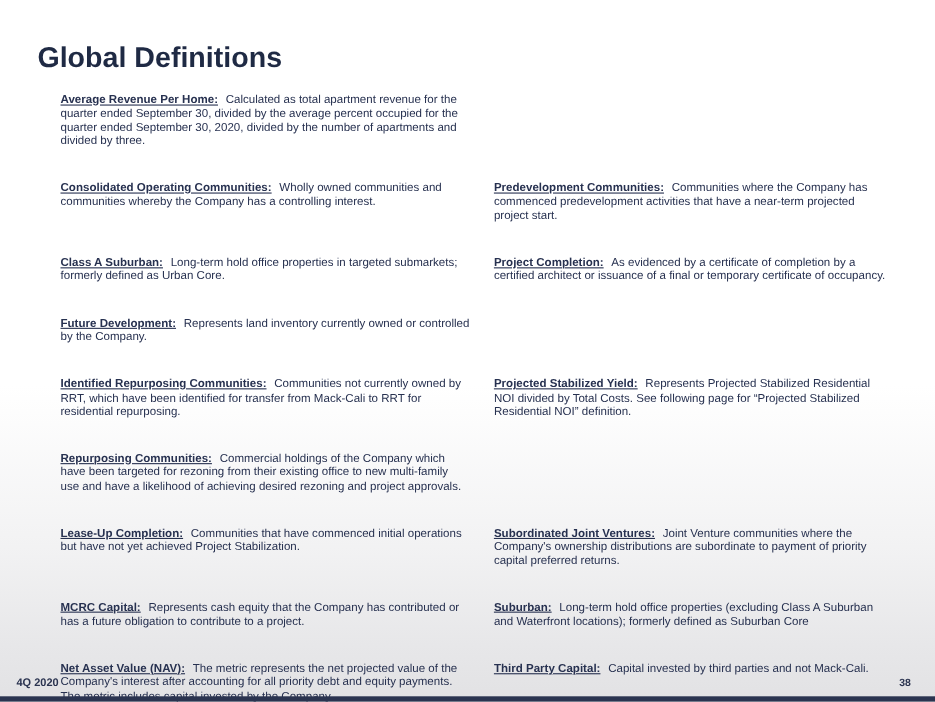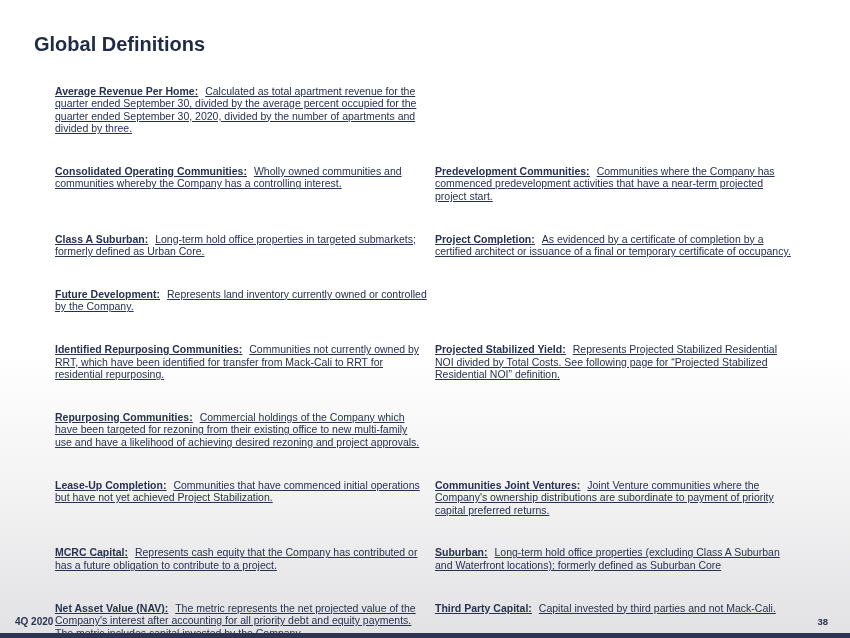--- a/index.html
+++ b/index.html
@@ -7,36 +7,35 @@
     width: 850px; height: 638px;
     position: relative;
     overflow: hidden;
     font-family: "Liberation Sans", sans-serif;
     background: linear-gradient(180deg, #ffffff 0%, #ffffff 55%, #f2f2f3 78%, #e7e7e9 92%, #e2e2e4 100%);
     color: #273150;
   }
   .page-title {
     position: absolute;
     left: 34px; top: 20px;
-    font-size: 20px;
+    font-size: 26px;
     font-weight: bold;
     letter-spacing: 0px;
     color: #1f2a44;
   }
   .defs {
     position: absolute;
     left: 55px; top: 74px;
     width: 752px;
   }
   .def-row {
     display: grid;
     grid-template-columns: 372px 360px;
-    column-gap: 8px;
+    column-gap: 22px;
     margin-bottom: 9px;
-    text-decoration: underline;
   }
   .def-cell {
     font-size: 10.5px;
     line-height: 12.6px;
     text-align: left;
   }
   .term {
     font-weight: bold;
     text-decoration: underline;
     padding-right: 7px;
@@ -84,21 +83,21 @@
   </div>
   <div class="def-row">
     <p class="def-cell"><span class="term">Identified Repurposing Communities:</span><span>Communities not currently owned by RRT, which have been identified for transfer from Mack-Cali to RRT for residential repurposing.</span></p>
     <p class="def-cell"><span class="term">Projected Stabilized Yield:</span><span>Represents Projected Stabilized Residential NOI divided by Total Costs. See following page for “Projected Stabilized Residential NOI” definition.</span></p>
   </div>
   <div class="def-row">
     <p class="def-cell"><span class="term">Repurposing Communities:</span><span>Commercial holdings of the Company which have been targeted for rezoning from their existing office to new multi-family use and have a likelihood of achieving desired rezoning and project approvals.</span></p>
   </div>
   <div class="def-row">
     <p class="def-cell"><span class="term">Lease-Up Completion:</span><span>Communities that have commenced initial operations but have not yet achieved Project Stabilization.</span></p>
-    <p class="def-cell"><span class="term">Communities Joint Ventures:</span><span>Joint Venture communities where the Company's ownership distributions are subordinate to payment of priority capital preferred returns.</span></p>
+    <p class="def-cell"><span class="term">Subordinated Joint Ventures:</span><span>Joint Venture communities where the Company's ownership distributions are subordinate to payment of priority capital preferred returns.</span></p>
   </div>
   <div class="def-row">
     <p class="def-cell"><span class="term">MCRC Capital:</span><span>Represents cash equity that the Company has contributed or has a future obligation to contribute to a project.</span></p>
     <p class="def-cell"><span class="term">Suburban:</span><span>Long-term hold office properties (excluding Class A Suburban and Waterfront locations); formerly defined as Suburban Core</span></p>
   </div>
   <div class="def-row">
     <p class="def-cell"><span class="term">Net Asset Value (NAV):</span><span>The metric represents the net projected value of the Company's interest after accounting for all priority debt and equity payments. The metric includes capital invested by the Company.</span></p>
     <p class="def-cell"><span class="term">Third Party Capital:</span><span>Capital invested by third parties and not Mack-Cali.</span></p>
   </div>
 

